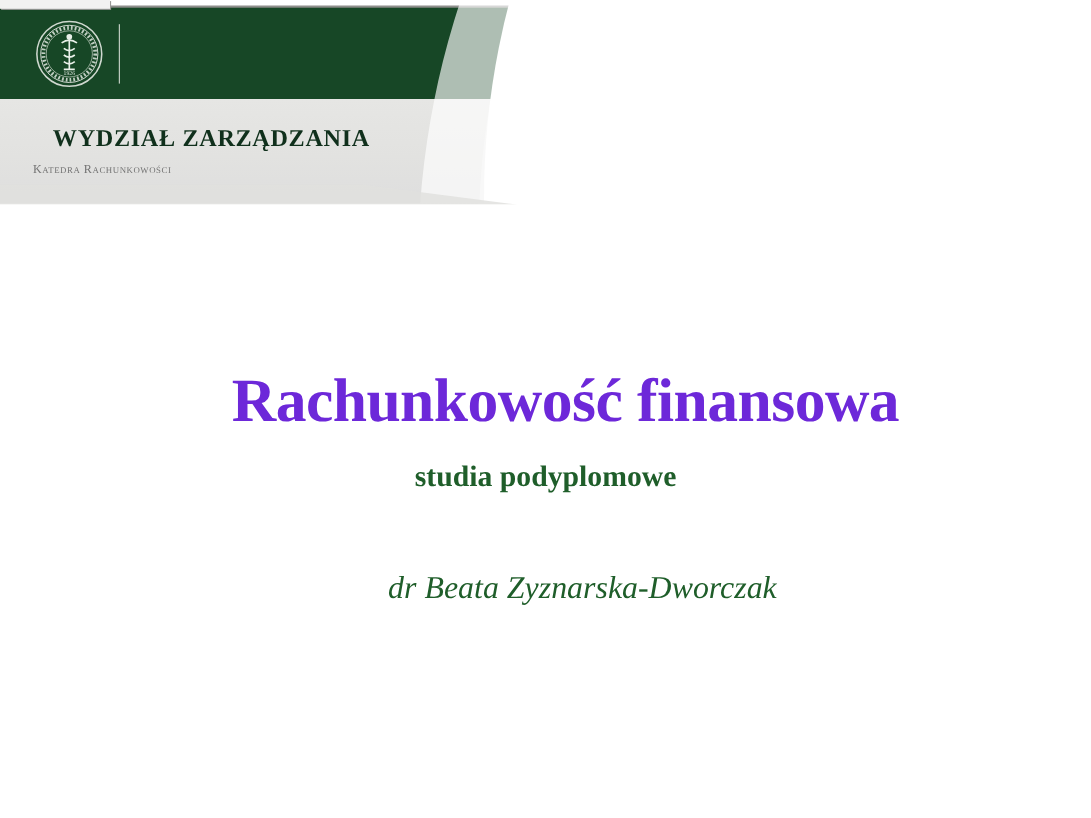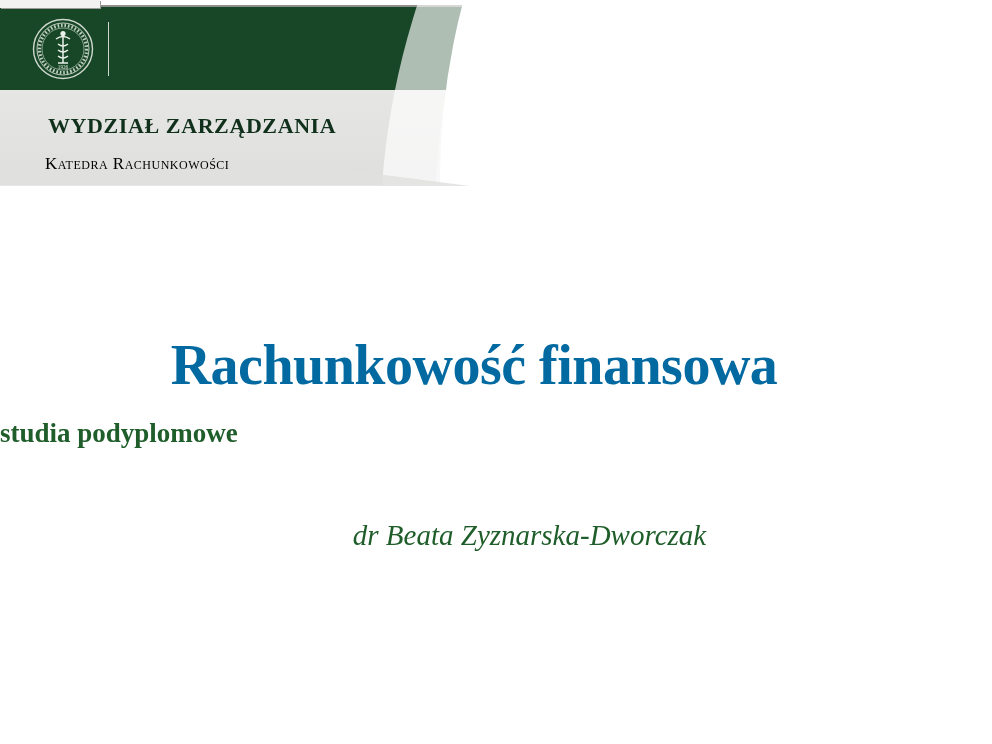--- a/index.html
+++ b/index.html
@@ -143,46 +143,48 @@
     font-weight: bold;
     font-size: 22px;
     color: #10301c;
     letter-spacing: 0.6px;
     white-space: nowrap;
     margin: 0 0 9px 18px;
   }
   .department {
     font-family: "Liberation Serif", serif;
     font-weight: normal;
-    font-size: 17px;
-    color: #000000;
+    font-size: 11px;
+    color: #737373;
     font-variant: small-caps;
     letter-spacing: 0.5px;
     white-space: nowrap;
-    margin: 15px;
+    margin: 0;
   }
 
   
   .title {
     position: absolute;
     left: 0;
     top: 333px;
     width: 948px;
     text-align: center;
     font-family: "Liberation Serif", serif;
     font-weight: bold;
     font-size: 56px;
-    color: #0369a1;
+    color: #6d28d9;
     letter-spacing: -0.5px;
+    padding-left: 40px;
   }
   .subtitle {
     position: absolute;
     left: 0;
     top: 418px;
     width: 992px;
+    text-align: center;
     font-family: "Liberation Serif", serif;
     font-weight: bold;
     font-size: 27px;
     color: #1f5e2a;
   }
   .author {
     position: absolute;
     left: 0;
     top: 519px;
     width: 992px;

